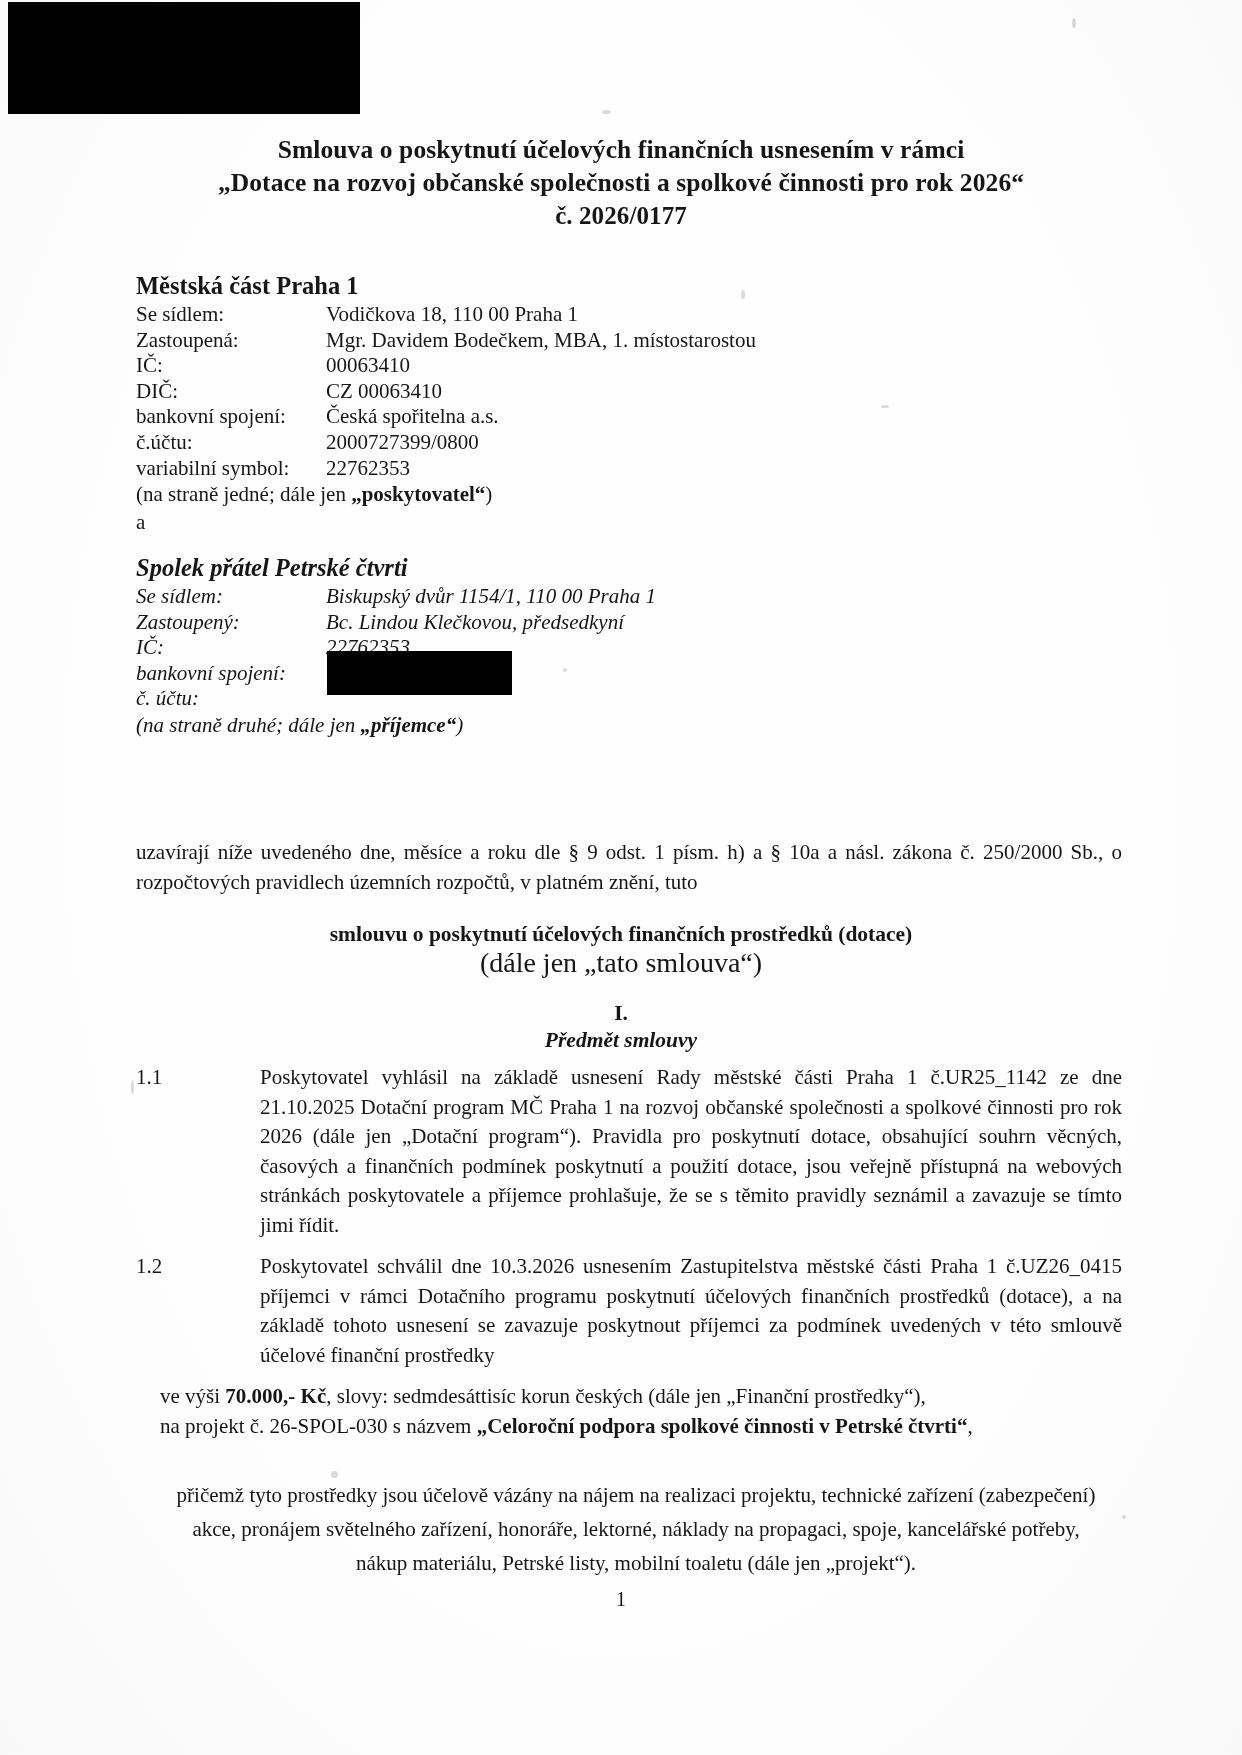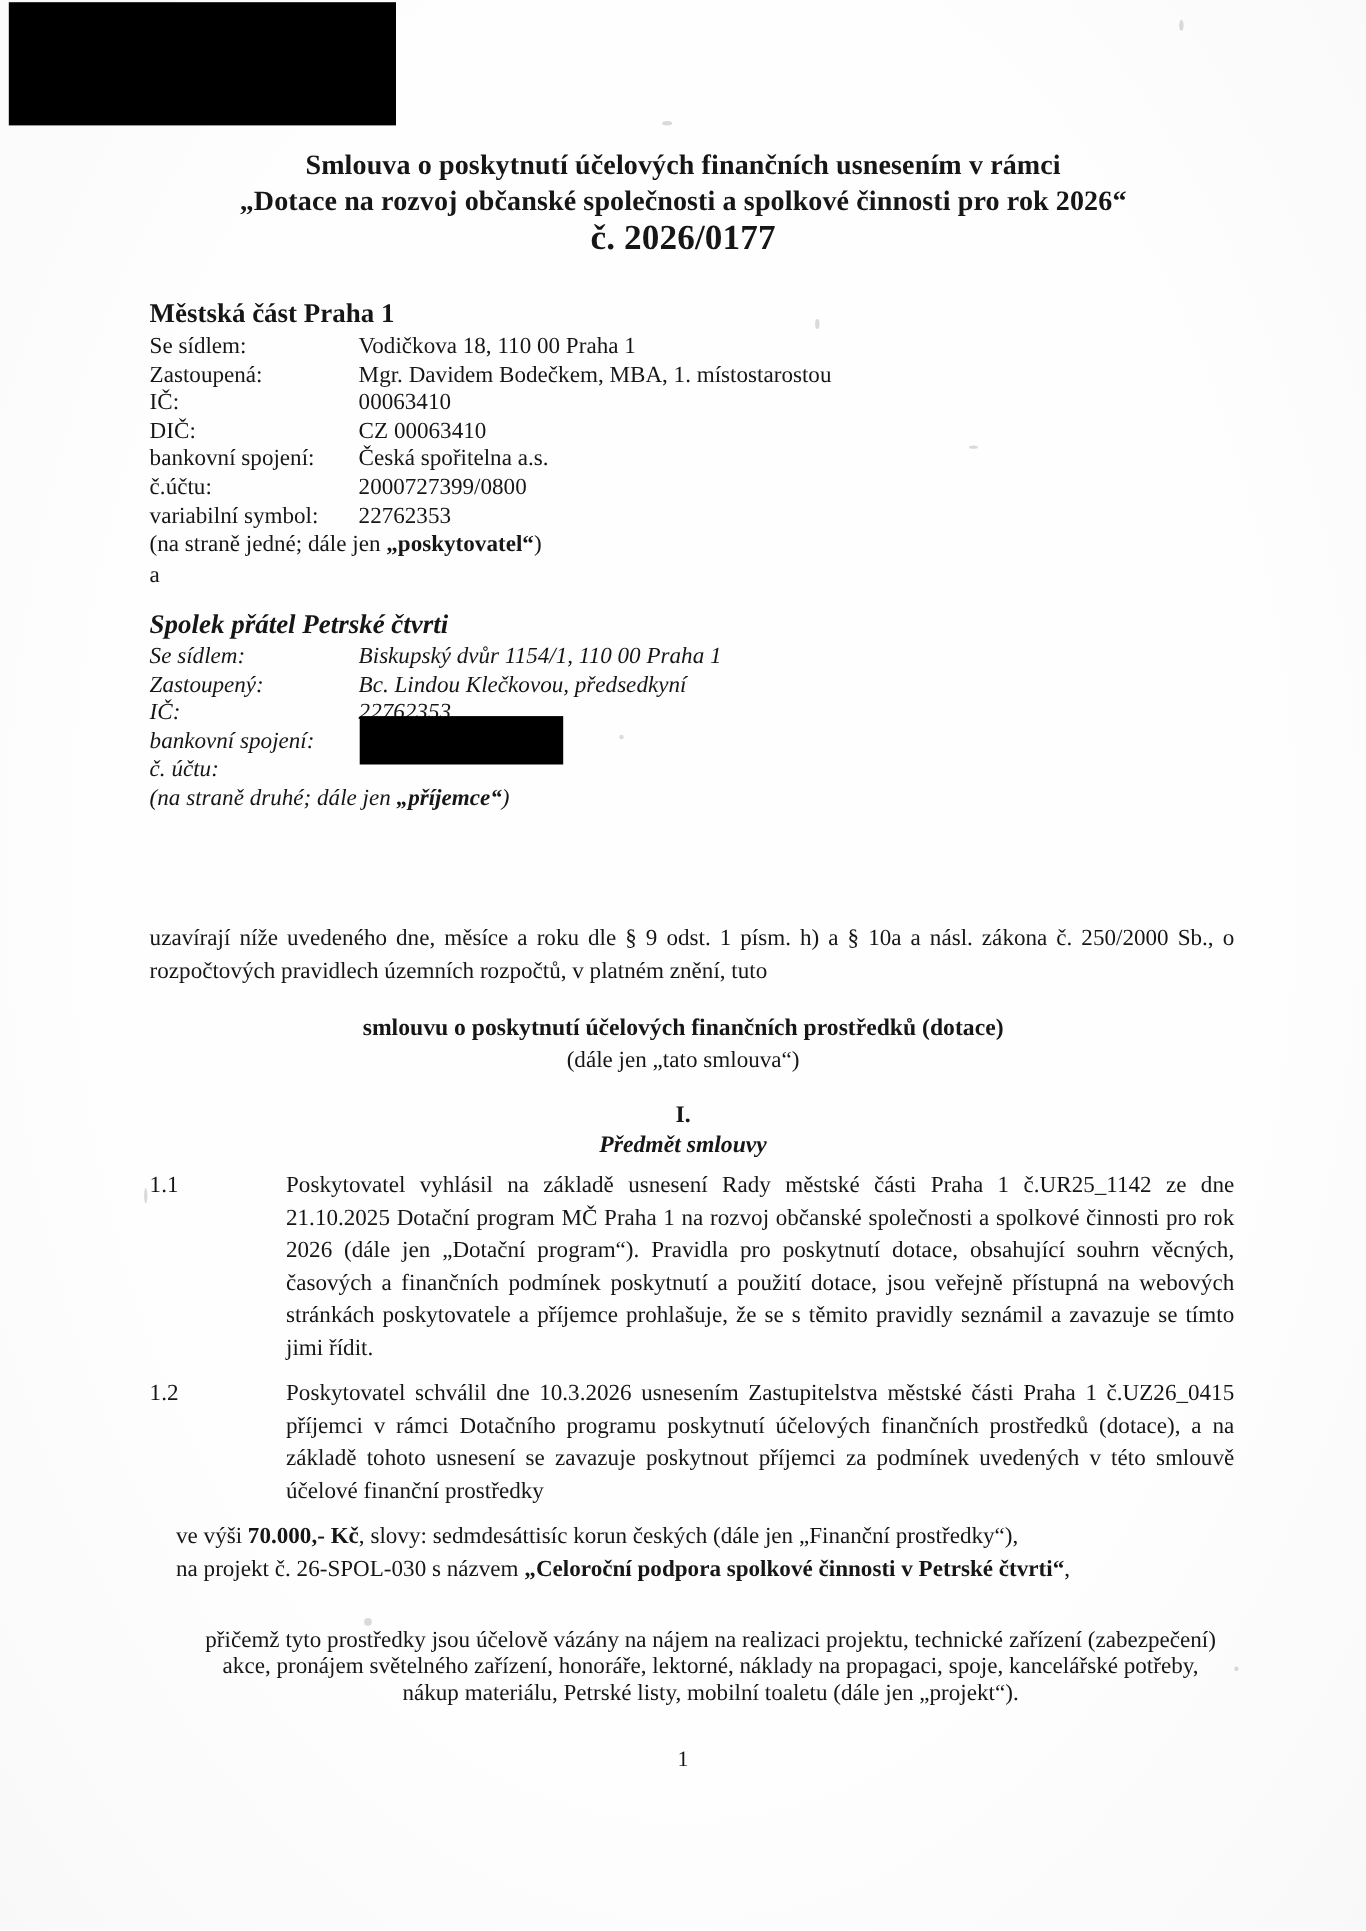--- a/index.html
+++ b/index.html
@@ -43,21 +43,21 @@
     left: 96px;
     top: 133px;
     width: 1050px;
     text-align: center;
     font-weight: bold;
     font-size: 25.5px;
     line-height: 33px;
     letter-spacing: 0.1px;
   }
   .title-block .tline { display: block; }
-  .title-block .tnum { font-size: 32px; }
+  .title-block .tnum { font-size: 25px; }
 
   
   .party {
     position: absolute;
     left: 136px;
     font-size: 21px;
     line-height: 25.6px;
   }
   #party-provider { top: 270px; }
   #party-recipient { top: 552px; font-style: italic; }
@@ -108,21 +108,21 @@
     width: 1050px;
   }
   #contract-heading {
     top: 920px;
     font-weight: bold;
     font-size: 21.5px;
     line-height: 28px;
   }
   #contract-subheading {
     top: 949px;
-    font-size: 21px;
+    font-size: 28px;
     line-height: 28px;
     font-weight: normal;
   }
   #section-numeral {
     top: 1000px;
     font-weight: bold;
     font-size: 21.5px;
     line-height: 27px;
   }
   #section-title {
@@ -160,25 +160,25 @@
   #amount-para {
     left: 160px;
     top: 1382px;
     width: 960px;
     text-align: left;
     line-height: 29.5px;
   }
   #amount-para b { font-weight: bold; }
 
   #purpose-para {
-    left: 176px;
+    left: 166px;
     top: 1478px;
     width: 940px;
     text-align: center;
-    line-height: 24px;
+    line-height: 34px;
   }
 
   .page-number {
     position: absolute;
     left: 0;
     top: 1588px;
     width: 1242px;
     text-align: center;
     font-size: 20px;
   }

